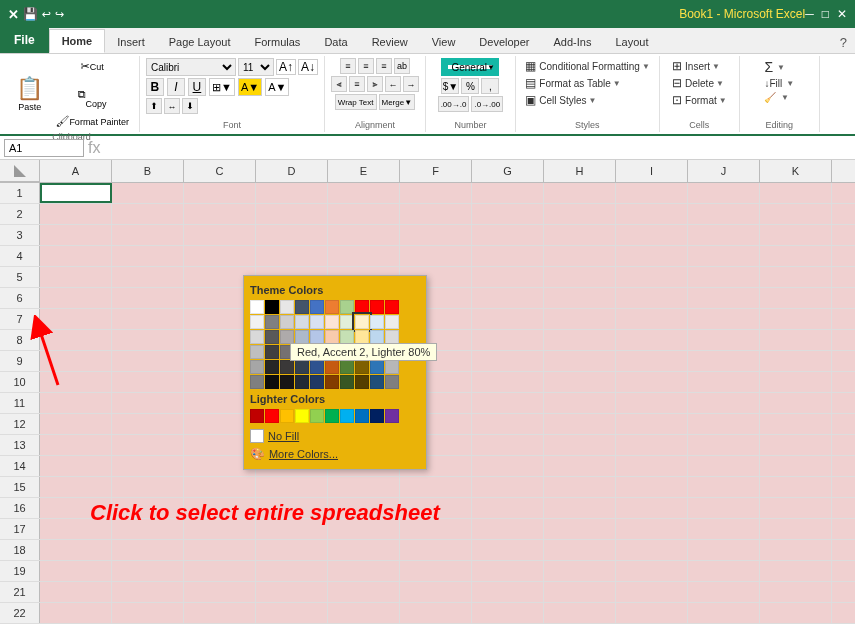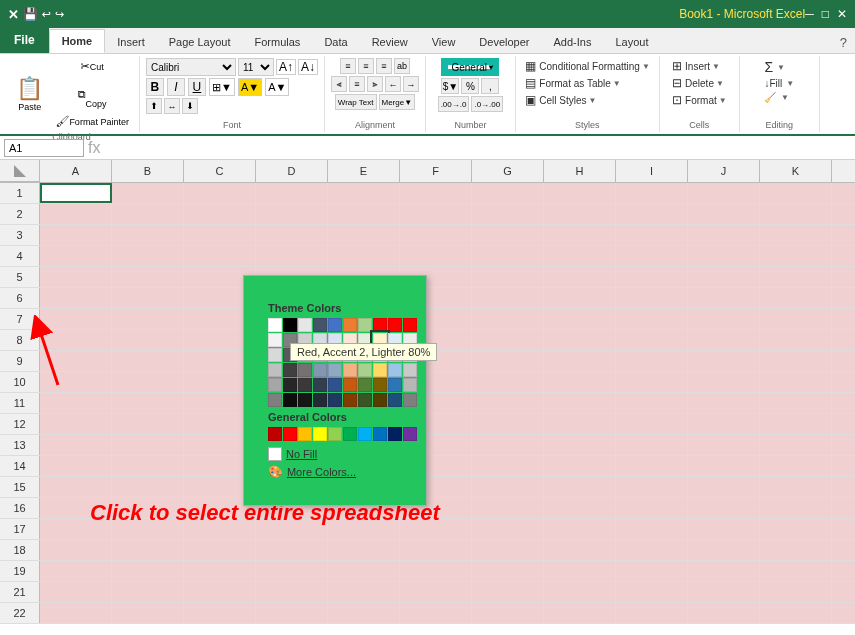--- a/index.html
+++ b/index.html
@@ -205,25 +205,25 @@
       font-style: italic;
       pointer-events: none;
     }
 
     
     .color-picker-dropdown {
       position: absolute;
       left: 243px;
       top: 115px;
       width: 184px;
-      background: #22c55e;
+      background: #eab308;
       border: 1px solid #aaa;
       box-shadow: 2px 2px 6px rgba(0,0,0,0.25);
       z-index: 100;
-      padding: 24px;
+      padding: 6px;
     }
     .cp-section-title {
       font-size: 11px;
       font-weight: bold;
       color: #333;
       margin-bottom: 4px;
       margin-top: 2px;
     }
     .color-grid {
       display: grid;
@@ -902,21 +902,21 @@
           <div class="color-swatch" style="background: rgb(13, 13, 13);"></div>
           <div class="color-swatch" style="background: rgb(23, 21, 21);"></div>
           <div class="color-swatch" style="background: rgb(34, 42, 53);"></div>
           <div class="color-swatch" style="background: rgb(31, 56, 100);"></div>
           <div class="color-swatch" style="background: rgb(131, 60, 0);"></div>
           <div class="color-swatch" style="background: rgb(55, 86, 35);"></div>
           <div class="color-swatch" style="background: rgb(84, 62, 0);"></div>
           <div class="color-swatch" style="background: rgb(31, 78, 121);"></div>
           <div class="color-swatch" style="background: rgb(127, 127, 127);"></div>
         </div>
-      <div class="cp-section-title">General Colors</div>
+      <div class="cp-section-title">Lighter Colors</div>
       <div class="color-grid" id="standard-color-grid">
           <div class="color-swatch" style="background: rgb(192, 0, 0);"></div>
           <div class="color-swatch" style="background: rgb(255, 0, 0);"></div>
           <div class="color-swatch" style="background: rgb(255, 192, 0);"></div>
           <div class="color-swatch" style="background: rgb(255, 255, 0);"></div>
           <div class="color-swatch" style="background: rgb(146, 208, 80);"></div>
           <div class="color-swatch" style="background: rgb(0, 176, 80);"></div>
           <div class="color-swatch" style="background: rgb(0, 176, 240);"></div>
           <div class="color-swatch" style="background: rgb(0, 112, 192);"></div>
           <div class="color-swatch" style="background: rgb(0, 32, 96);"></div>

